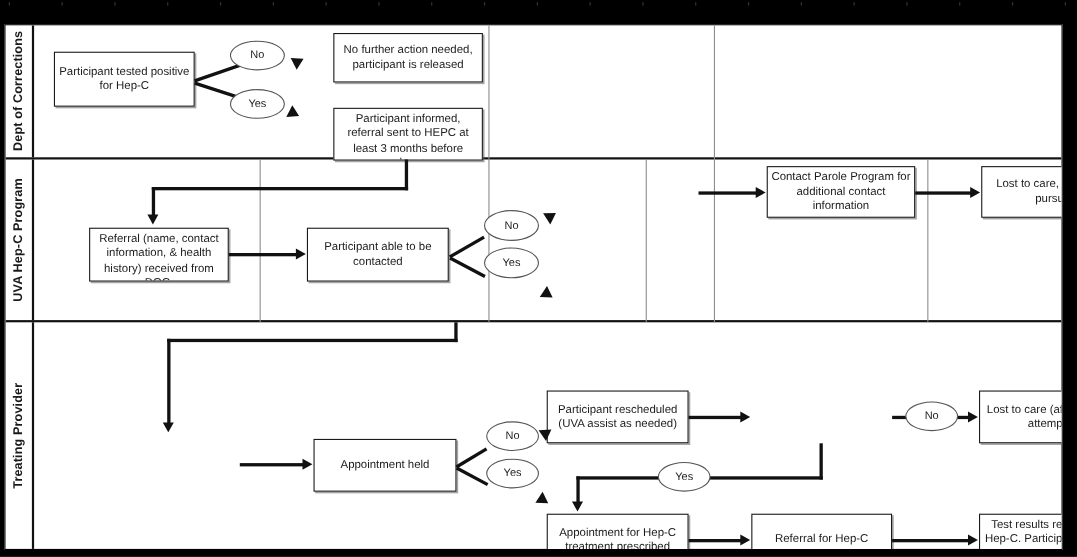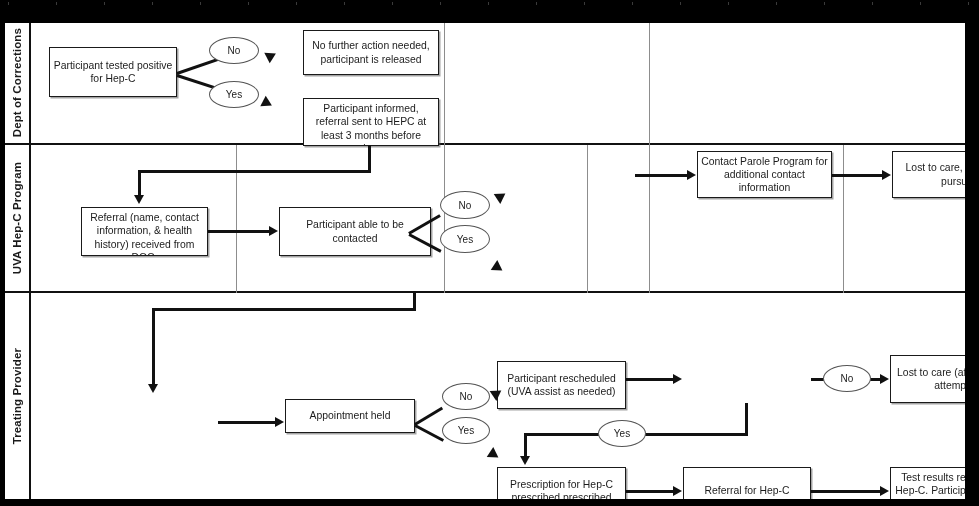--- a/index.html
+++ b/index.html
@@ -192,21 +192,21 @@
         <div class="seg v" style="left:107px;top:25px;height:27px;"></div>
         <div class="arrow down" style="left:103px;top:50px;"></div>
 
         <div class="node clip" style="left:50px;top:62px;width:127px;height:49px;">
           <span>Referral (name, contact information, &amp; health history) received from DOC.</span>
         </div>
 
         <div class="seg h" style="left:177px;top:85px;width:63px;"></div>
         <div class="arrow right" style="left:238px;top:81px;"></div>
 
-        <div class="node" style="left:248px;top:62px;width:152px;height:49px;">
+        <div class="node" style="left:248px;top:62px;width:129px;height:49px;">
           <span>Participant able to be contacted</span>
         </div>
 
         <div class="diag" style="left:378px;top:87px;width:36px;transform:rotate(-30deg);"></div>
         <div class="diagarrow" style="left:466px;top:48px;transform:rotate(-33deg);"></div>
 
         <div class="diag" style="left:378px;top:88px;width:36px;transform:rotate(28deg);"></div>
         <div class="diagarrow" style="left:463px;top:114px;transform:rotate(33deg);"></div>
 
         <div class="oval" style="left:409px;top:46px;width:50px;height:28px;">
@@ -243,38 +243,38 @@
 
         <div class="seg v" style="left:382px;top:0px;height:18px;"></div>
         <div class="seg h" style="left:121px;top:15px;width:264px;"></div>
         <div class="seg v" style="left:121px;top:15px;height:78px;"></div>
         <div class="arrow down" style="left:117px;top:91px;"></div>
 
 
         <div class="seg h" style="left:187px;top:128px;width:59px;"></div>
         <div class="arrow right" style="left:244px;top:124px;"></div>
 
-        <div class="node" style="left:254px;top:106px;width:130px;height:34px;">
+        <div class="node" style="left:254px;top:106px;width:130px;height:48px;">
           <span>Appointment held</span>
         </div>
 
         <div class="diag" style="left:384px;top:130px;width:32px;transform:rotate(-31deg);"></div>
         <div class="diagarrow" style="left:462px;top:97px;transform:rotate(-34deg);"></div>
 
         <div class="diag" style="left:384px;top:131px;width:32px;transform:rotate(28deg);"></div>
         <div class="diagarrow" style="left:459px;top:153px;transform:rotate(33deg);"></div>
 
         <div class="oval" style="left:411px;top:90px;width:48px;height:27px;">
           <span>No</span>
         </div>
         <div class="oval" style="left:411px;top:124px;width:48px;height:27px;">
           <span>Yes</span>
         </div>
 
-        <div class="node" style="left:466px;top:62px;width:129px;height:48px;margin-top:6px;">
+        <div class="node" style="left:466px;top:62px;width:129px;height:48px;">
           <span>Participant rescheduled (UVA assist as needed)</span>
         </div>
 
         <div class="seg h" style="left:595px;top:85px;width:49px;"></div>
         <div class="arrow right" style="left:642px;top:81px;"></div>
 
 
         <div class="seg h" style="left:780px;top:85px;width:14px;"></div>
         <div class="oval" style="left:792px;top:72px;width:48px;height:27px;">
           <span>No</span>
@@ -289,21 +289,21 @@
         <div class="seg v" style="left:714px;top:110px;height:33px;"></div>
         <div class="seg h" style="left:493px;top:140px;width:224px;"></div>
         <div class="seg v" style="left:493px;top:140px;height:25px;"></div>
         <div class="arrow down" style="left:489px;top:163px;"></div>
 
         <div class="oval" style="left:567px;top:127px;width:48px;height:27px;">
           <span>Yes</span>
         </div>
 
         <div class="node" style="left:466px;top:174px;width:129px;height:48px;">
-          <span>Prescription for Hep-C prescribed prescribed</span>
+          <span>Appointment for Hep-C treatment prescribed</span>
         </div>
 
         <div class="seg h" style="left:595px;top:197px;width:49px;"></div>
         <div class="arrow right" style="left:642px;top:193px;"></div>
 
         <div class="node" style="left:652px;top:174px;width:128px;height:48px;">
           <span>Referral for Hep-C</span>
         </div>
 
         <div class="seg h" style="left:780px;top:197px;width:72px;"></div>

